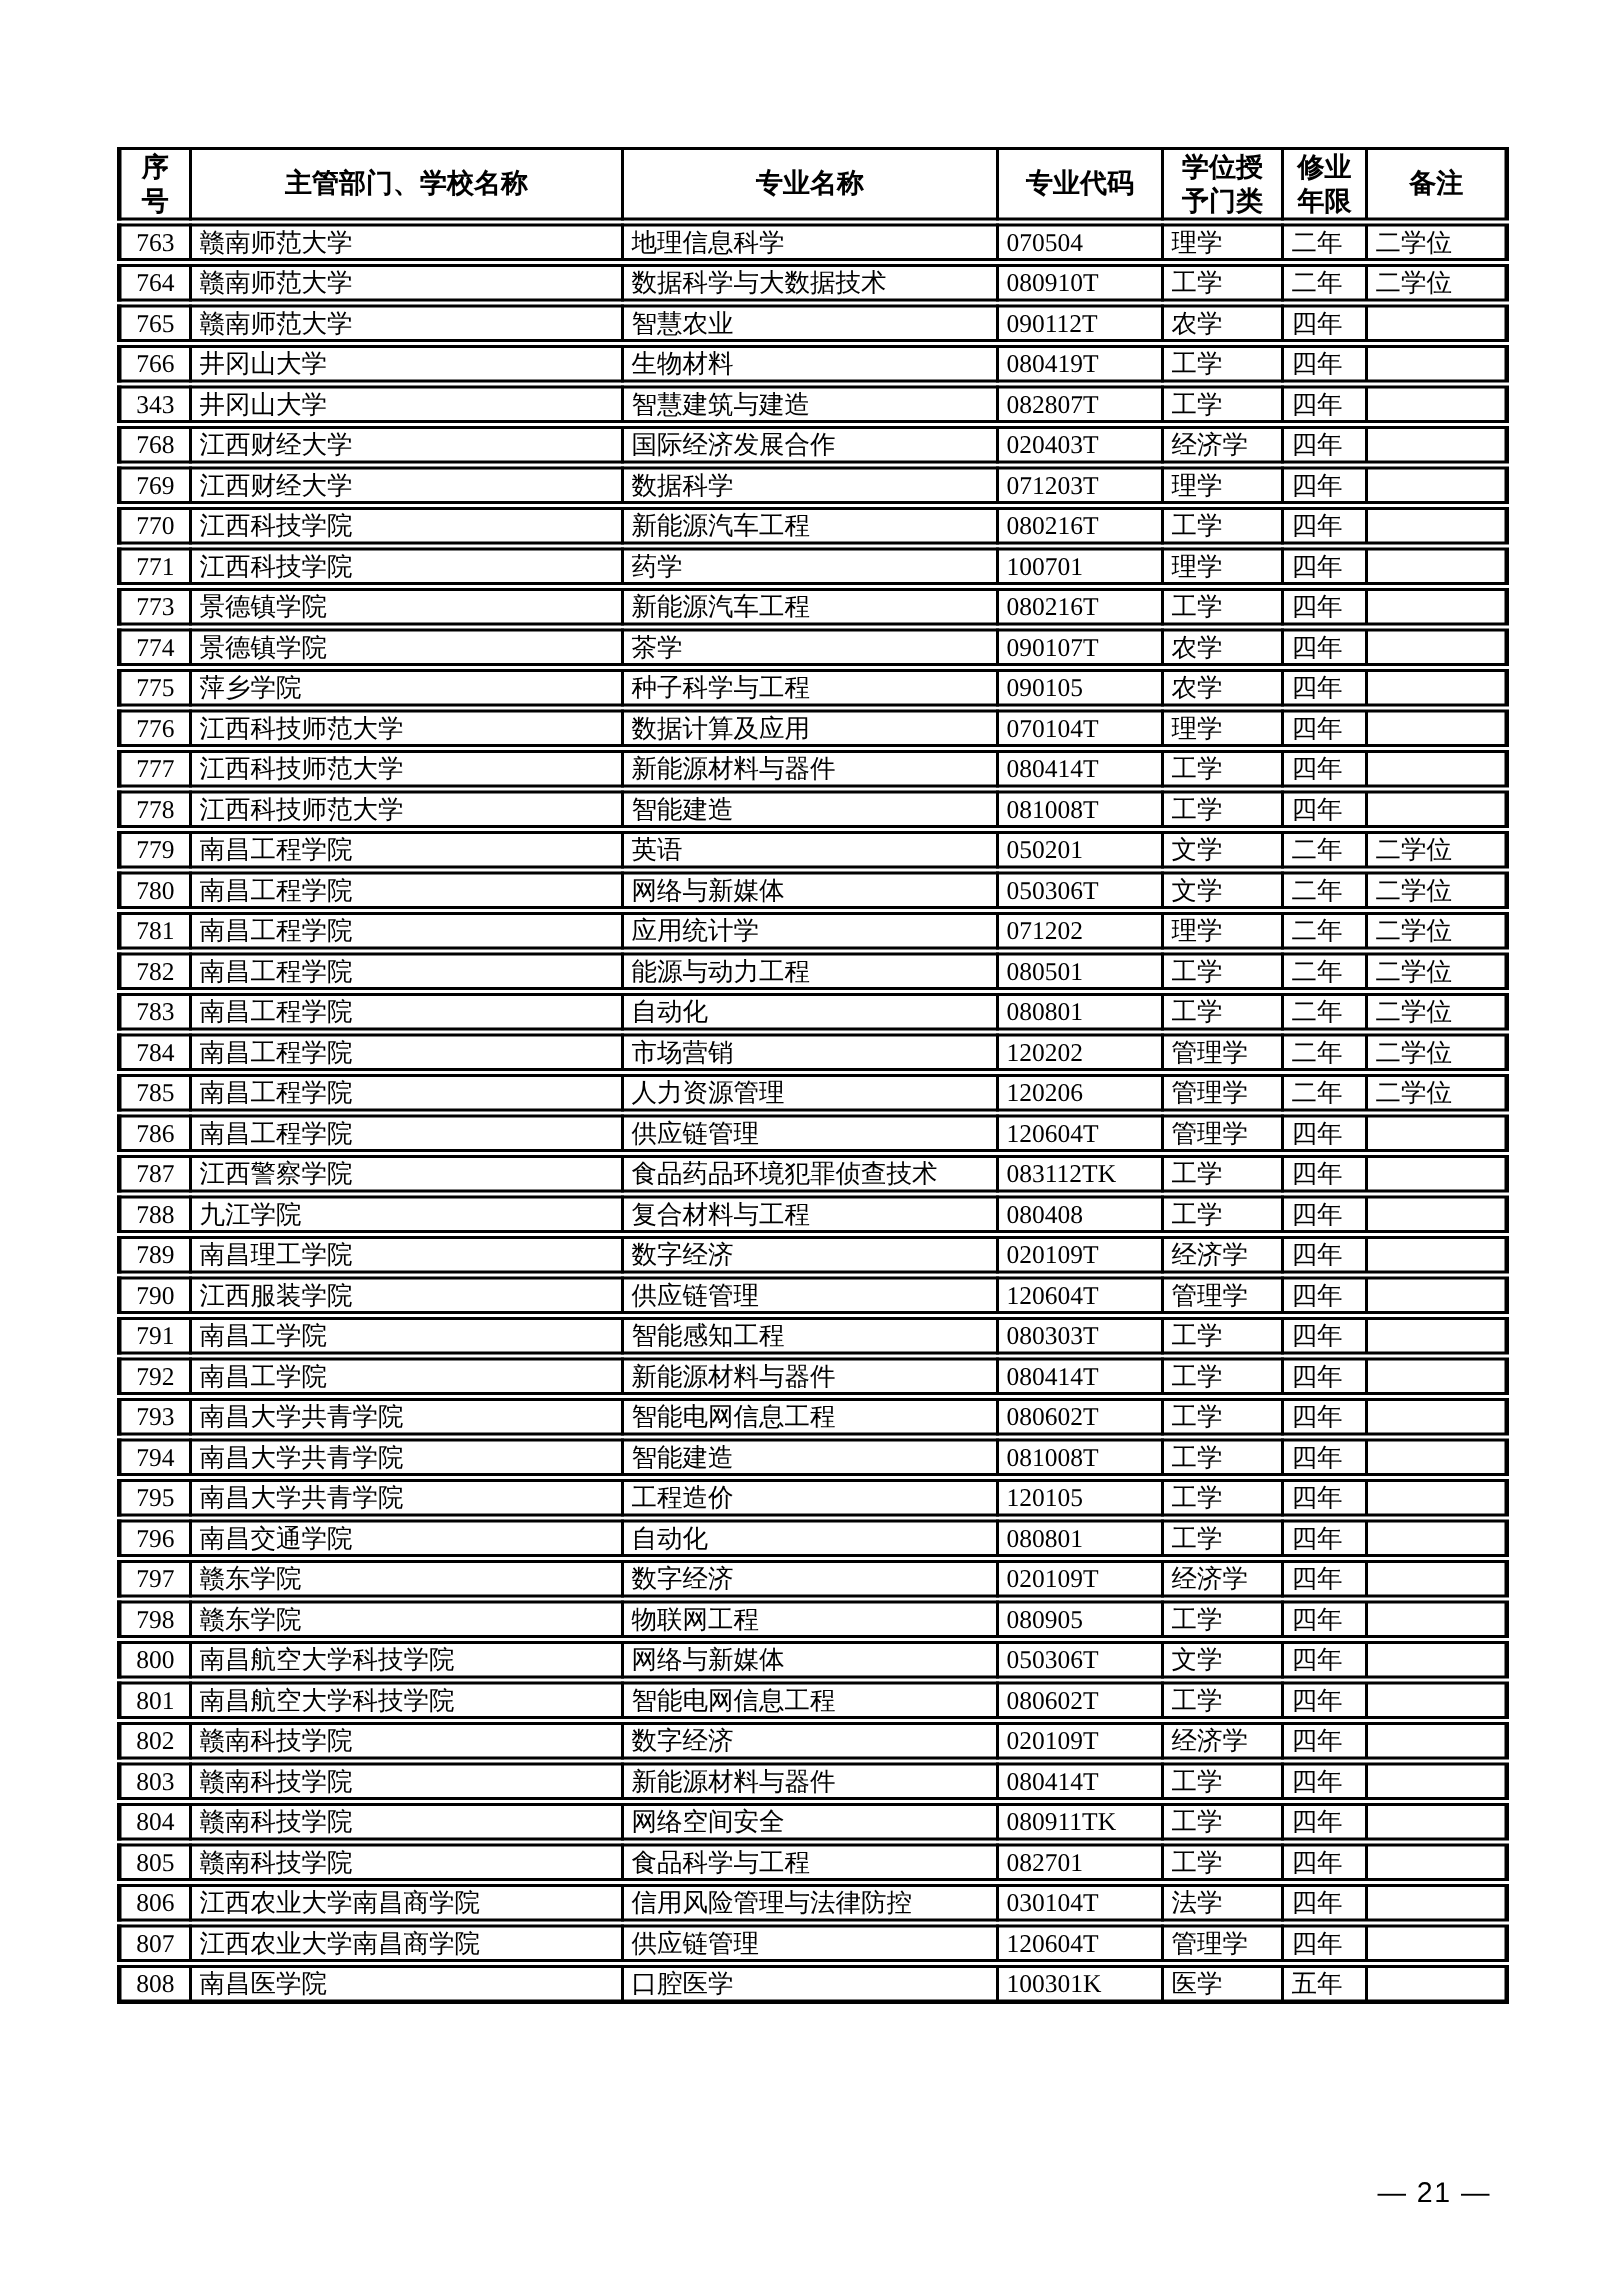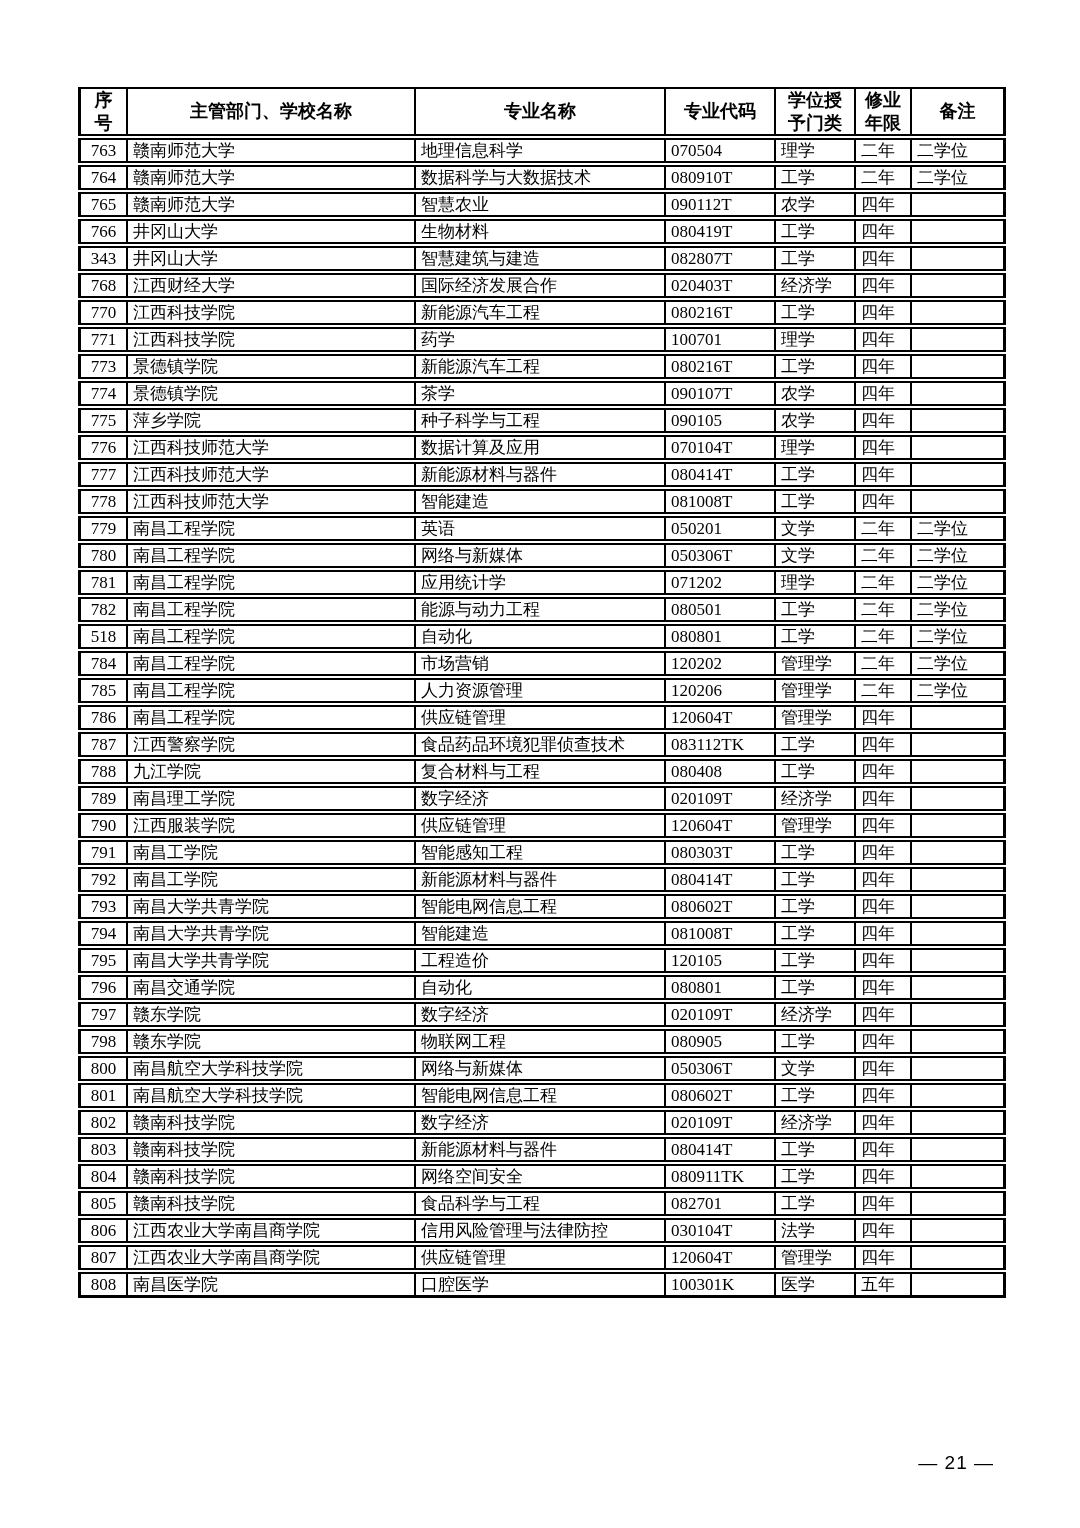--- a/index.html
+++ b/index.html
@@ -8,21 +8,21 @@
     height: 1528px;
     background: #ffffff;
     position: relative;
     font-family: "Liberation Serif", "DejaVu Serif", serif;
     color: #000;
     overflow: hidden;
   }
   .table-wrap {
     position: absolute;
     left: 78px;
-    top: 85px;
+    top: 96px;
     width: 928px;
   }
   table.majors {
     border-collapse: separate;
     border-spacing: 0 2px;
     table-layout: fixed;
     width: 100%;
   }
   table.majors td {
     border-top: 2px solid #000;
@@ -138,20 +138,29 @@
           <tr>
     <td class="c-no">768</td>
     <td class="c-school">江西财经大学</td>
     <td class="c-major">国际经济发展合作</td>
     <td class="c-code">020403T</td>
     <td class="c-degree">经济学</td>
     <td class="c-years">四年</td>
     <td class="c-note"></td>
   </tr>
           <tr>
+    <td class="c-no">769</td>
+    <td class="c-school">江西财经大学</td>
+    <td class="c-major">数据科学</td>
+    <td class="c-code">071203T</td>
+    <td class="c-degree">理学</td>
+    <td class="c-years">四年</td>
+    <td class="c-note"></td>
+  </tr>
+          <tr>
     <td class="c-no">770</td>
     <td class="c-school">江西科技学院</td>
     <td class="c-major">新能源汽车工程</td>
     <td class="c-code">080216T</td>
     <td class="c-degree">工学</td>
     <td class="c-years">四年</td>
     <td class="c-note"></td>
   </tr>
           <tr>
     <td class="c-no">771</td>
@@ -246,21 +255,21 @@
           <tr>
     <td class="c-no">782</td>
     <td class="c-school">南昌工程学院</td>
     <td class="c-major">能源与动力工程</td>
     <td class="c-code">080501</td>
     <td class="c-degree">工学</td>
     <td class="c-years">二年</td>
     <td class="c-note">二学位</td>
   </tr>
           <tr>
-    <td class="c-no">518</td>
+    <td class="c-no">783</td>
     <td class="c-school">南昌工程学院</td>
     <td class="c-major">自动化</td>
     <td class="c-code">080801</td>
     <td class="c-degree">工学</td>
     <td class="c-years">二年</td>
     <td class="c-note">二学位</td>
   </tr>
           <tr>
     <td class="c-no">784</td>
     <td class="c-school">南昌工程学院</td>

